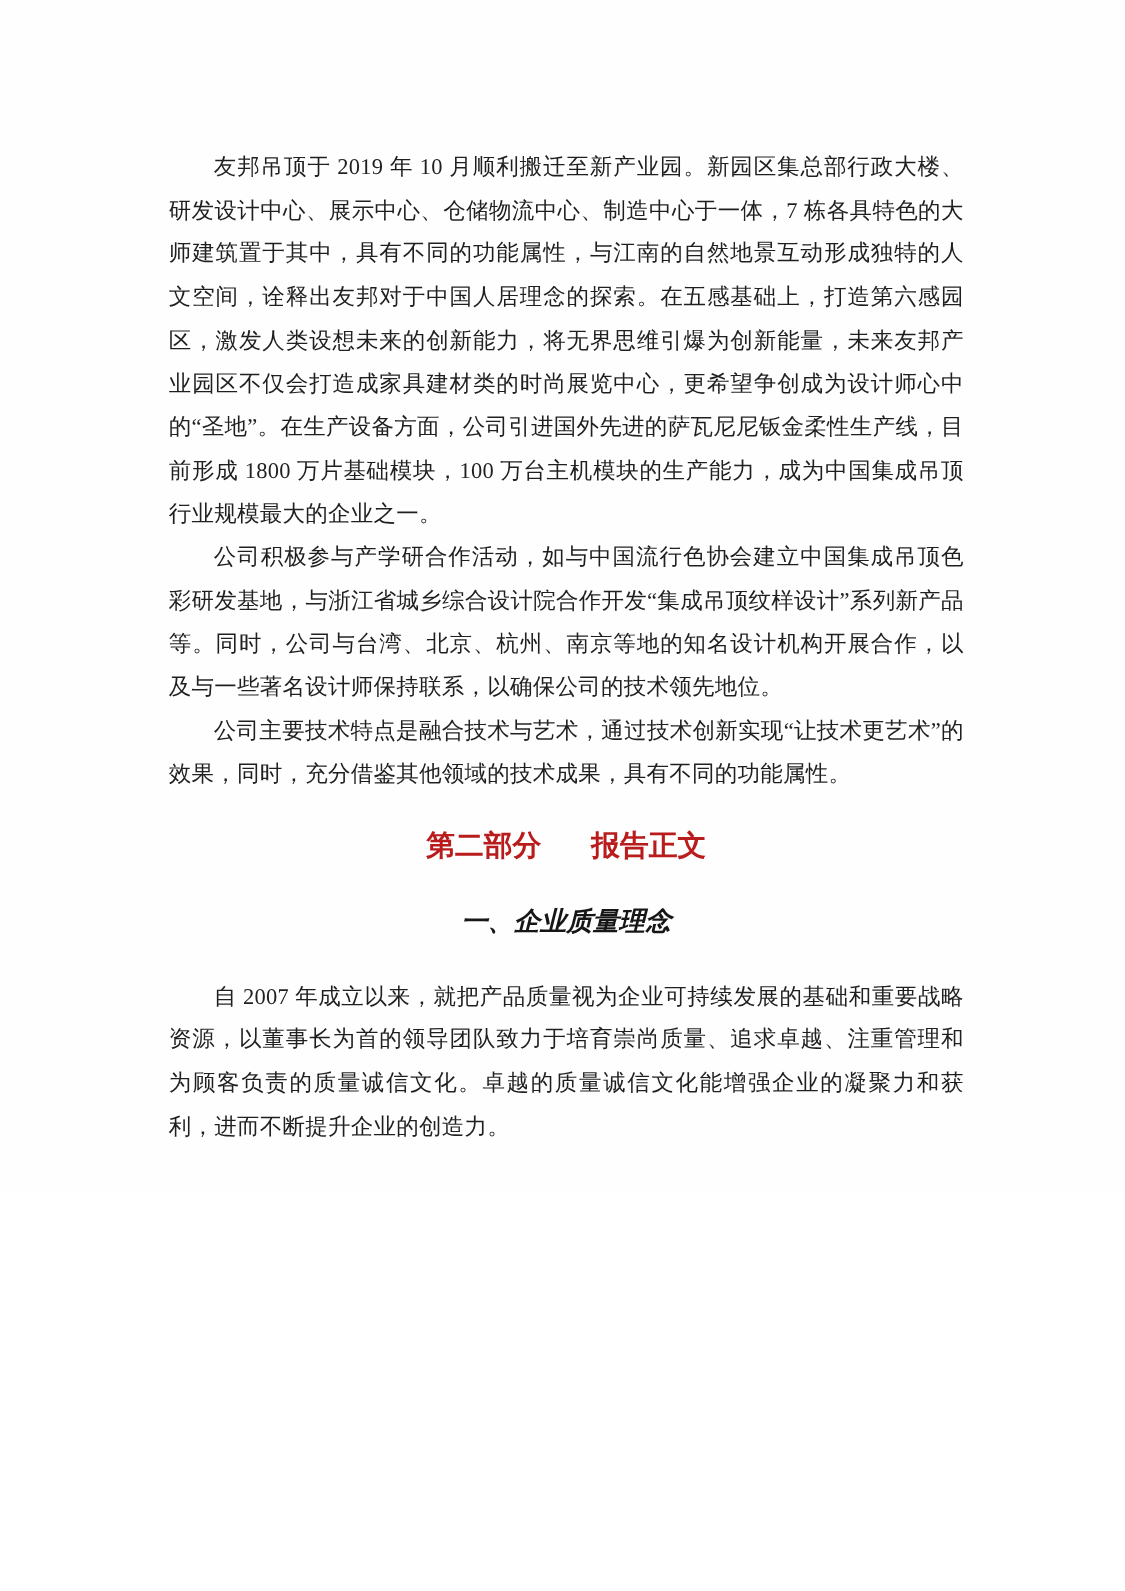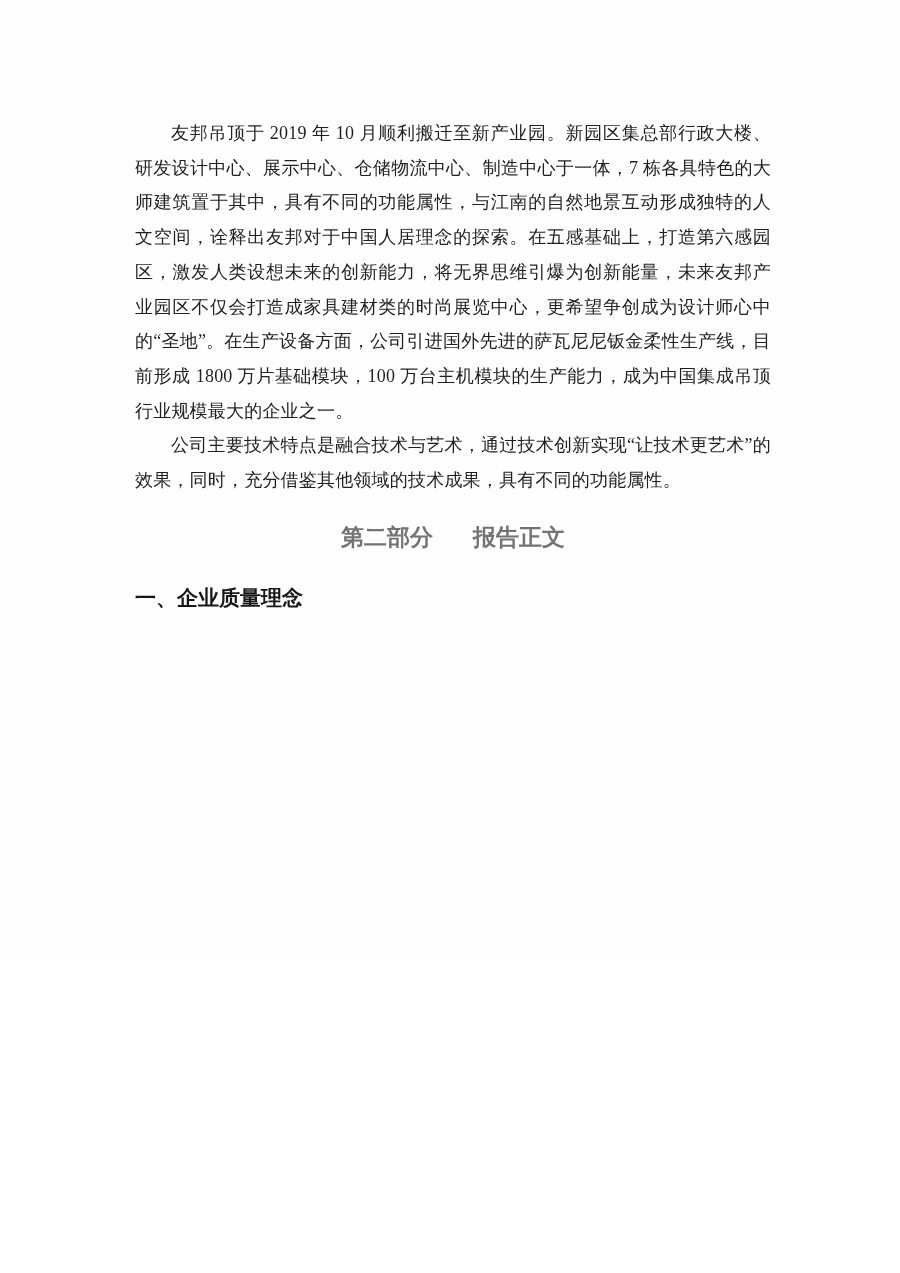--- a/index.html
+++ b/index.html
@@ -34,52 +34,55 @@
   }
   .para-spaced {
     margin-top: 17px;
   }
   .part-heading {
     margin: 25px 0 31px 0;
     font-size: 23px;
     line-height: 30px;
     font-weight: bold;
     text-align: center;
-    color: #737373;
+    color: #b91c1c;
   }
   .part-heading .heading-gap {
     display: inline-block;
     width: 40px;
   }
   .section-heading {
     margin: 0 0 29px 0;
     font-size: 21px;
     line-height: 28px;
     font-weight: bold;
-    text-align: left;
+    text-align: center;
     color: #161616;
+    font-style: italic;
   }
   .page-number {
     position: absolute;
     left: 0;
     right: 0;
     top: 1176px;
     text-align: center;
     font-size: 17px;
     color: #3a3a3a;
   }
 </style>
 </head>
 <body>
 
 <div class="page">
   <div class="body-text">
     <p class="para">友邦吊顶于 2019 年 10 月顺利搬迁至新产业园。新园区集总部行政大楼、研发设计中心、展示中心、仓储物流中心、制造中心于一体，7 栋各具特色的大师建筑置于其中，具有不同的功能属性，与江南的自然地景互动形成独特的人文空间，诠释出友邦对于中国人居理念的探索。在五感基础上，打造第六感园区，激发人类设想未来的创新能力，将无界思维引爆为创新能量，未来友邦产业园区不仅会打造成家具建材类的时尚展览中心，更希望争创成为设计师心中的“圣地”。在生产设备方面，公司引进国外先进的萨瓦尼尼钣金柔性生产线，目前形成 1800 万片基础模块，100 万台主机模块的生产能力，成为中国集成吊顶行业规模最大的企业之一。</p>
+    <p class="para">公司积极参与产学研合作活动，如与中国流行色协会建立中国集成吊顶色彩研发基地，与浙江省城乡综合设计院合作开发“集成吊顶纹样设计”系列新产品等。同时，公司与台湾、北京、杭州、南京等地的知名设计机构开展合作，以及与一些著名设计师保持联系，以确保公司的技术领先地位。</p>
     <p class="para">公司主要技术特点是融合技术与艺术，通过技术创新实现“让技术更艺术”的效果，同时，充分借鉴其他领域的技术成果，具有不同的功能属性。</p>
 
     <h1 class="part-heading"><span>第二部分</span><span class="heading-gap"></span><span>报告正文</span></h1>
 
     <h2 class="section-heading">一、企业质量理念</h2>
 
+    <p class="para">自 2007 年成立以来，就把产品质量视为企业可持续发展的基础和重要战略资源，以董事长为首的领导团队致力于培育崇尚质量、追求卓越、注重管理和为顾客负责的质量诚信文化。卓越的质量诚信文化能增强企业的凝聚力和获利，进而不断提升企业的创造力。</p>
   </div>
 
   <div class="page-number">2</div>
 </div>
 
 </body></html>

